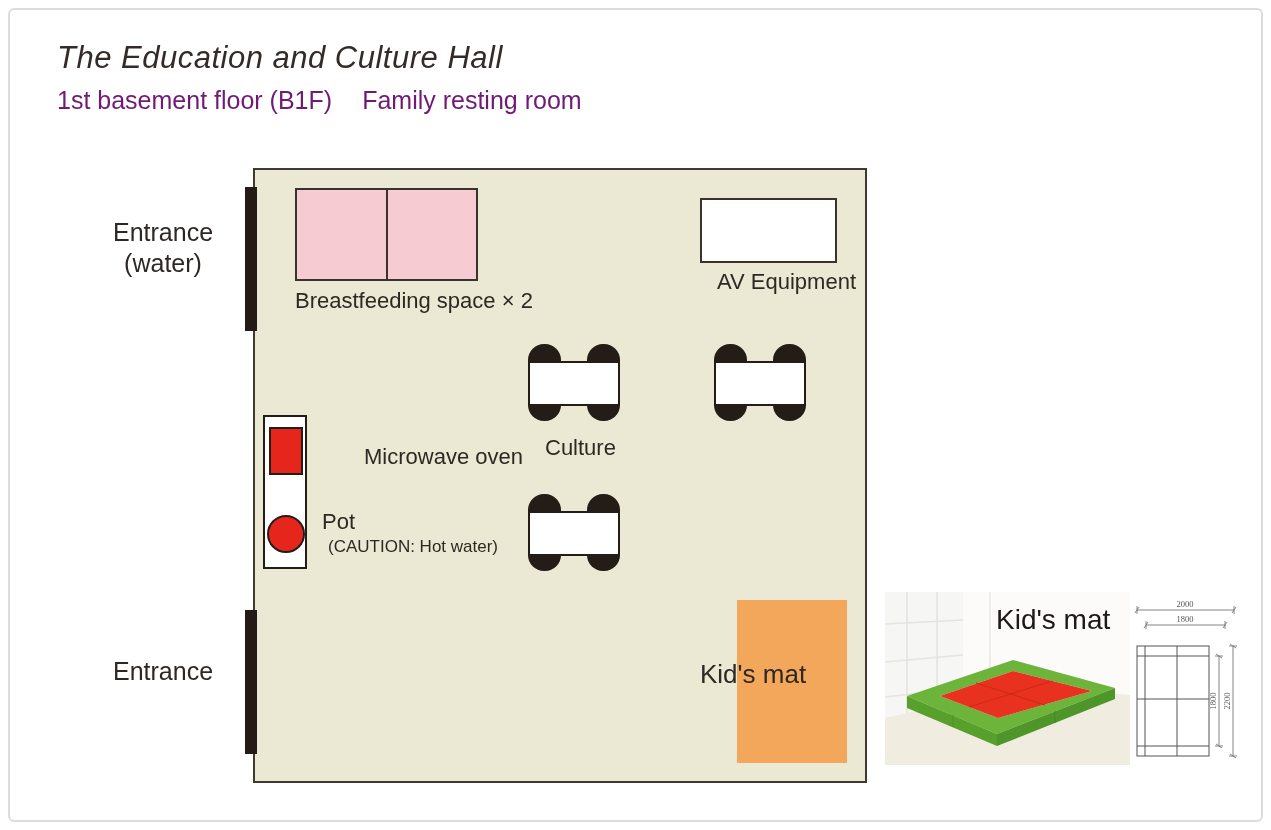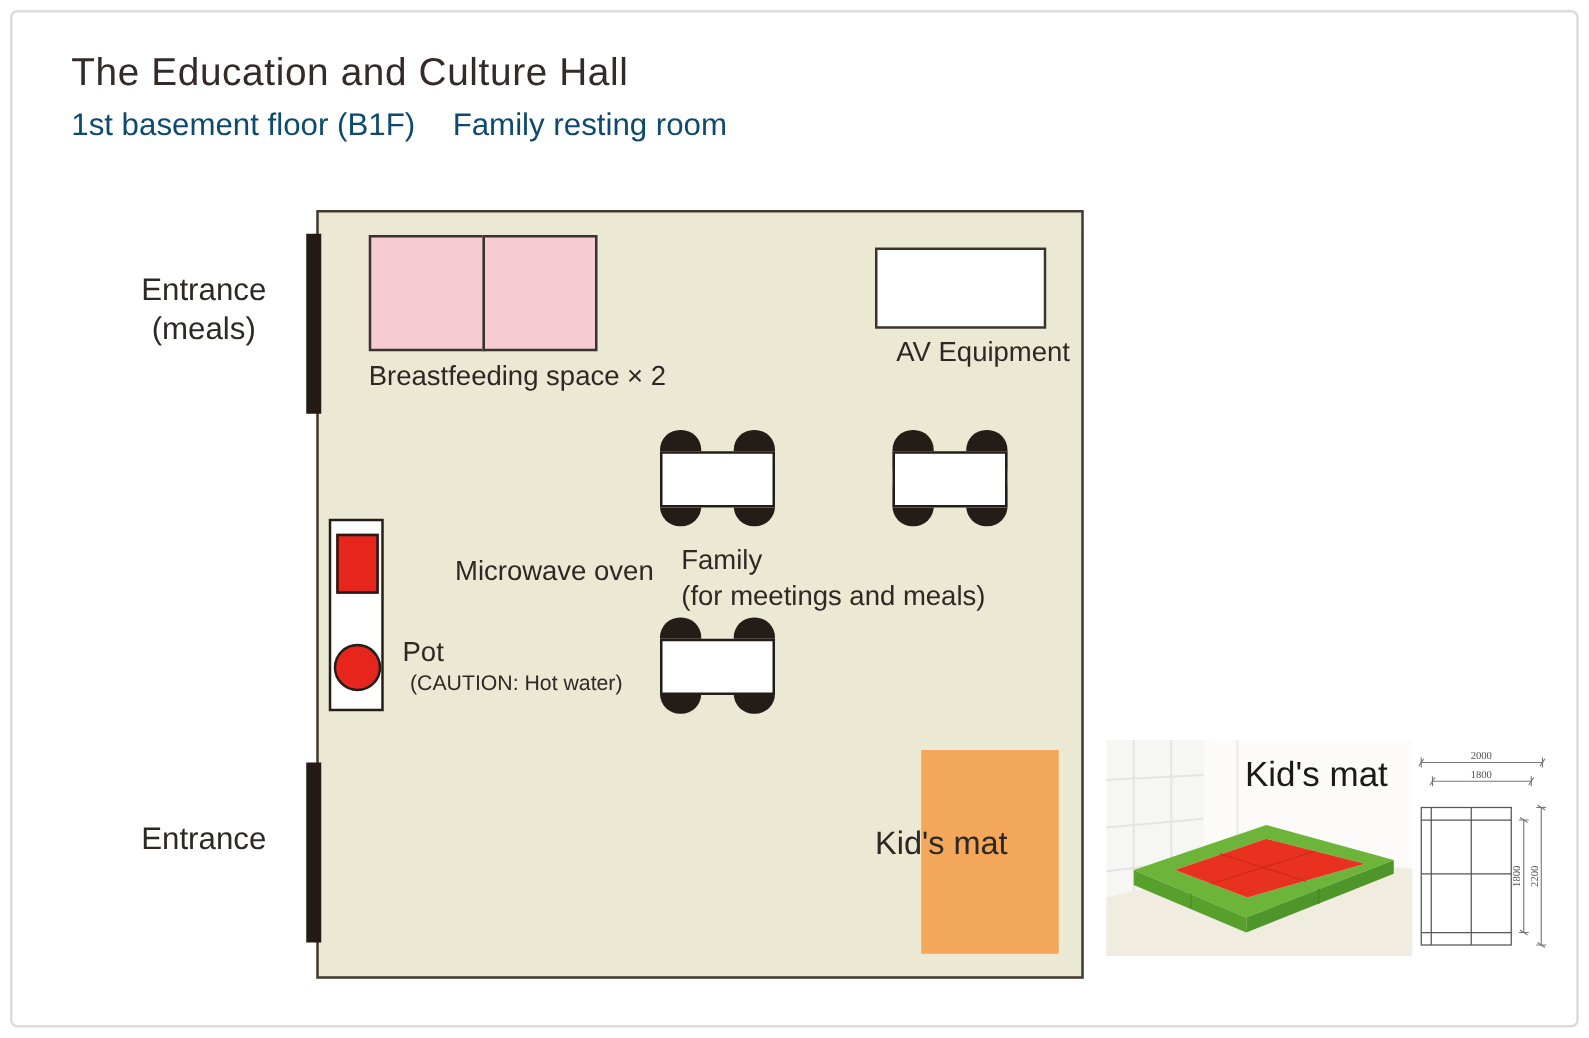--- a/index.html
+++ b/index.html
@@ -1,20 +1,20 @@
 <!DOCTYPE html>
 <html><head>
 <meta charset="utf-8">
 <style>
   html,body{margin:0;padding:0;background:#fff;}
   body{width:1271px;height:830px;position:relative;font-family:"Liberation Sans",sans-serif;color:#2e2824;overflow:hidden;}
   .frame{position:absolute;inset:8px;border:2px solid #dcdcdc;border-radius:6px;pointer-events:none;}
   .abs{position:absolute;}
-  .title{left:57px;top:40px;font-size:31px;letter-spacing:.5px;color:#332b28;}
-  .subtitle{left:57px;top:86px;font-size:25px;color:#0c4a6e;}
+  .title{left:57px;top:40px;font-size:31px;letter-spacing:.5px;color:#332b28;font-style:italic;}
+  .subtitle{left:57px;top:86px;font-size:25px;color:#701a75;}
   .subtitle .gap{margin-left:30px;}
   .room{left:253px;top:168px;width:610px;height:611px;background:#ebe9d3;border:2px solid #403931;}
   .door-bar{left:245px;width:12px;background:#241b16;}
   .door1{top:187px;height:144px;}
   .door2{top:610px;height:144px;}
   .entr-label{left:88px;width:150px;text-align:center;font-size:25px;line-height:31px;}
   .entr1{top:217px;}
   .entr2{top:656px;}
   .bf-box{left:295px;top:188px;width:183px;height:93px;display:flex;}
   .bf-cell{flex:1;background:#f7cbd2;border:2px solid #3a322c;}
@@ -51,21 +51,21 @@
 <div class="abs subtitle">
   <span>1st basement floor (B1F)</span><span class="gap">Family resting room</span>
 </div>
 
 <div class="abs room"></div>
 
 <div class="abs door-bar door1"></div>
 <div class="abs door-bar door2"></div>
 <div class="abs entr-label entr1">
   <div>Entrance</div>
-  <div>(meals)</div>
+  <div>(water)</div>
 </div>
 <div class="abs entr-label entr2">Entrance</div>
 
 <div class="abs bf-box">
   <div class="bf-cell"></div>
   <div class="bf-cell"></div>
 </div>
 <div class="abs label bf-label">Breastfeeding space × 2</div>
 
 <div class="abs av-box"></div>
@@ -86,22 +86,21 @@
   <div class="table-top"></div>
 </div>
 <div class="abs cluster t3">
   <div class="chair tl"></div>
   <div class="chair tr"></div>
   <div class="chair bl"></div>
   <div class="chair br"></div>
   <div class="table-top"></div>
 </div>
 <div class="abs label tables-label">
-  <div>Family</div>
-  <div>(for meetings and meals)</div>
+  <div>Culture</div>
 </div>
 
 <div class="abs counter">
   <div class="microwave"></div>
   <div class="pot-circle"></div>
 </div>
 <div class="abs label mw-label">Microwave oven</div>
 <div class="abs label pot-label">Pot</div>
 <div class="abs label caution-label">(CAUTION: Hot water)</div>
 

